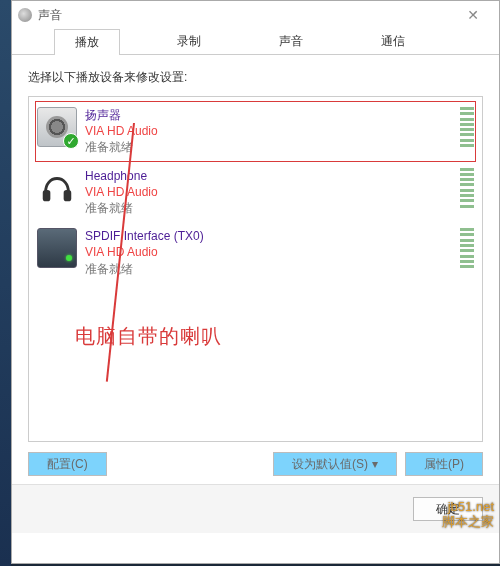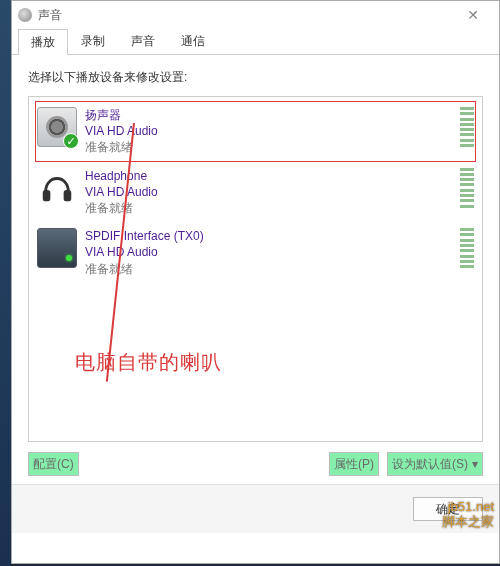--- a/index.html
+++ b/index.html
@@ -4,45 +4,45 @@
 <style>
 * { box-sizing: border-box; margin: 0; padding: 0; font-family: "Microsoft YaHei", "Segoe UI", sans-serif; }
 body { width: 500px; height: 566px; background: #1a2838; position: relative; overflow: hidden; }
 .side-sliver { position: absolute; left: 0; top: 0; width: 11px; height: 566px; background: linear-gradient(#2a4a6a, #1a3050); }
 .dialog { position: absolute; left: 11px; top: 0; right: 0; height: 564px; background: #fff; border: 1px solid #aaa; }
 .titlebar { height: 28px; display: flex; align-items: center; padding: 0 6px; color: #555; font-size: 12px; }
 .titlebar .spkicon { width: 14px; height: 14px; background: radial-gradient(circle at 40% 40%, #ddd, #888); border-radius: 50%; margin-right: 6px; }
 .titlebar .spacer { flex: 1; }
 .close-x { width: 40px; text-align: center; color: #888; font-size: 14px; cursor: default; }
 .tabbar { display: flex; border-bottom: 1px solid #ccc; padding: 0 6px; height: 26px; align-items: end; }
-.tab { padding: 4px 12px; font-size: 12px; color: #333; border: 1px solid transparent; border-bottom: none; cursor: default; }
+.tab { padding: 4px 20px; font-size: 12px; color: #333; border: 1px solid transparent; border-bottom: none; cursor: default; margin-left: 36px; }
 .tab.active { border-color: #ccc; background: #fff; position: relative; top: 1px; }
 .panel-body { padding: 14px 16px 8px; }
 .instruction { font-size: 12px; color: #333; margin-bottom: 10px; }
 .device-list { border: 1px solid #ccc; height: 346px; padding: 4px 6px; position: relative; background: #fff; }
 .device { display: flex; align-items: flex-start; padding: 6px 2px; position: relative; }
 .device.hl { outline: 1px solid #d93a3a; outline-offset: -1px; }
 .dicon { width: 40px; height: 40px; margin-right: 8px; position: relative; flex: none; }
 .dicon.speaker { background: linear-gradient(#e8e8e8,#bfc4c8); border: 1px solid #9aa0a6; border-radius: 3px; display:flex; align-items:center; justify-content:center; }
 .dicon.speaker::after { content:""; width:22px; height:22px; border-radius:50%; background: radial-gradient(circle,#888 0 6px,#555 6px 8px,#999 8px); }
 .dicon .check { position:absolute; right:-3px; bottom:-3px; width:16px; height:16px; background:#2fa82f; border-radius:50%; display:flex; align-items:center; justify-content:center; color:#fff; font-size:11px; border:1px solid #fff; }
 .dicon.headphone { display:flex; align-items:center; justify-content:center; }
 .hp-svg { width:38px; height:38px; }
 .dicon.spdif { background:linear-gradient(#5a6a78,#2e3a46); border:1px solid #556; border-radius:3px; }
 .dicon.spdif::after { content:""; position:absolute; right:4px; bottom:6px; width:6px; height:6px; background:#41e041; border-radius:50%; box-shadow:0 0 3px #41e041; }
 .dtexts { flex:1; font-size:12px; line-height:1.35; }
 .dname { color:#4c1d95; }
-.dsub { color:#4c1d95; }
+.dsub { color:#ef4444; }
 .dstatus { color:#777; }
 .level-meter { width:14px; height:40px; display:flex; flex-direction:column; justify-content:space-between; gap:1px; margin-left:6px; }
 .level-meter i { display:block; height:3px; background:#8fbf8f; }
 .annotation-line { position:absolute; left:104px; top:26px; width:2px; height:260px; background:#d93a3a; transform:rotate(6deg); transform-origin:top; pointer-events:none; }
-.annotation-text { position:absolute; left:46px; top:226px; color:#d93a3a; font-size:20px; letter-spacing:1px; pointer-events:none;margin-top:26px; }
+.annotation-text { position:absolute; left:46px; top:226px; color:#d93a3a; font-size:20px; letter-spacing:1px; pointer-events:none; }
 .panel-buttons { display:flex; gap:8px; margin-top:10px; align-items:center; }
-.btn { height:24px; padding:0 4px; font-size:12px; background:#86efac; border:1px solid #bcbcbc; color:#6a6a6a; display:inline-flex; align-items:center; gap:4px; }
+.btn { height:24px; padding:0 18px; font-size:12px; background:#7dd3fc; border:1px solid #bcbcbc; color:#6a6a6a; display:inline-flex; align-items:center; gap:4px; }
 .panel-buttons .spacer { flex:1; }
 .dialog-buttons { display:flex; justify-content:flex-end; gap:10px; padding:12px 16px; border-top:1px solid #e0e0e0; background:#f5f5f5; }
 .dialog-buttons .btn { color:#333; background:#fdfdfd; padding:0 22px; }
 .watermark { position:absolute; right:6px; bottom:36px; color:#e0a030; font-size:13px; text-align:right; line-height:1.2; text-shadow:0 0 2px #000; pointer-events:none; }
 </style>
 </head>
 <body>
 
 <div class="side-sliver"></div>
 
@@ -135,25 +135,25 @@
       <div class="annotation-line"></div>
       <div class="annotation-text">电脑自带的喇叭</div>
     </div>
 
     <div class="panel-buttons">
       <button class="btn">
           <span>配置(C)</span>
         </button>
       <span class="spacer"></span>
       <button class="btn">
-          <span>属性(P)</span>
+          <span>设为默认值(S)</span> 
+          <span>▾</span>
         </button>
       <button class="btn">
-          <span>设为默认值(S)</span> 
-          <span>▾</span>
+          <span>属性(P)</span>
         </button>
     </div>
   </div>
 
   <div class="dialog-buttons">
     <button class="btn">
         <span>确定</span>
       </button>
   </div>
 

